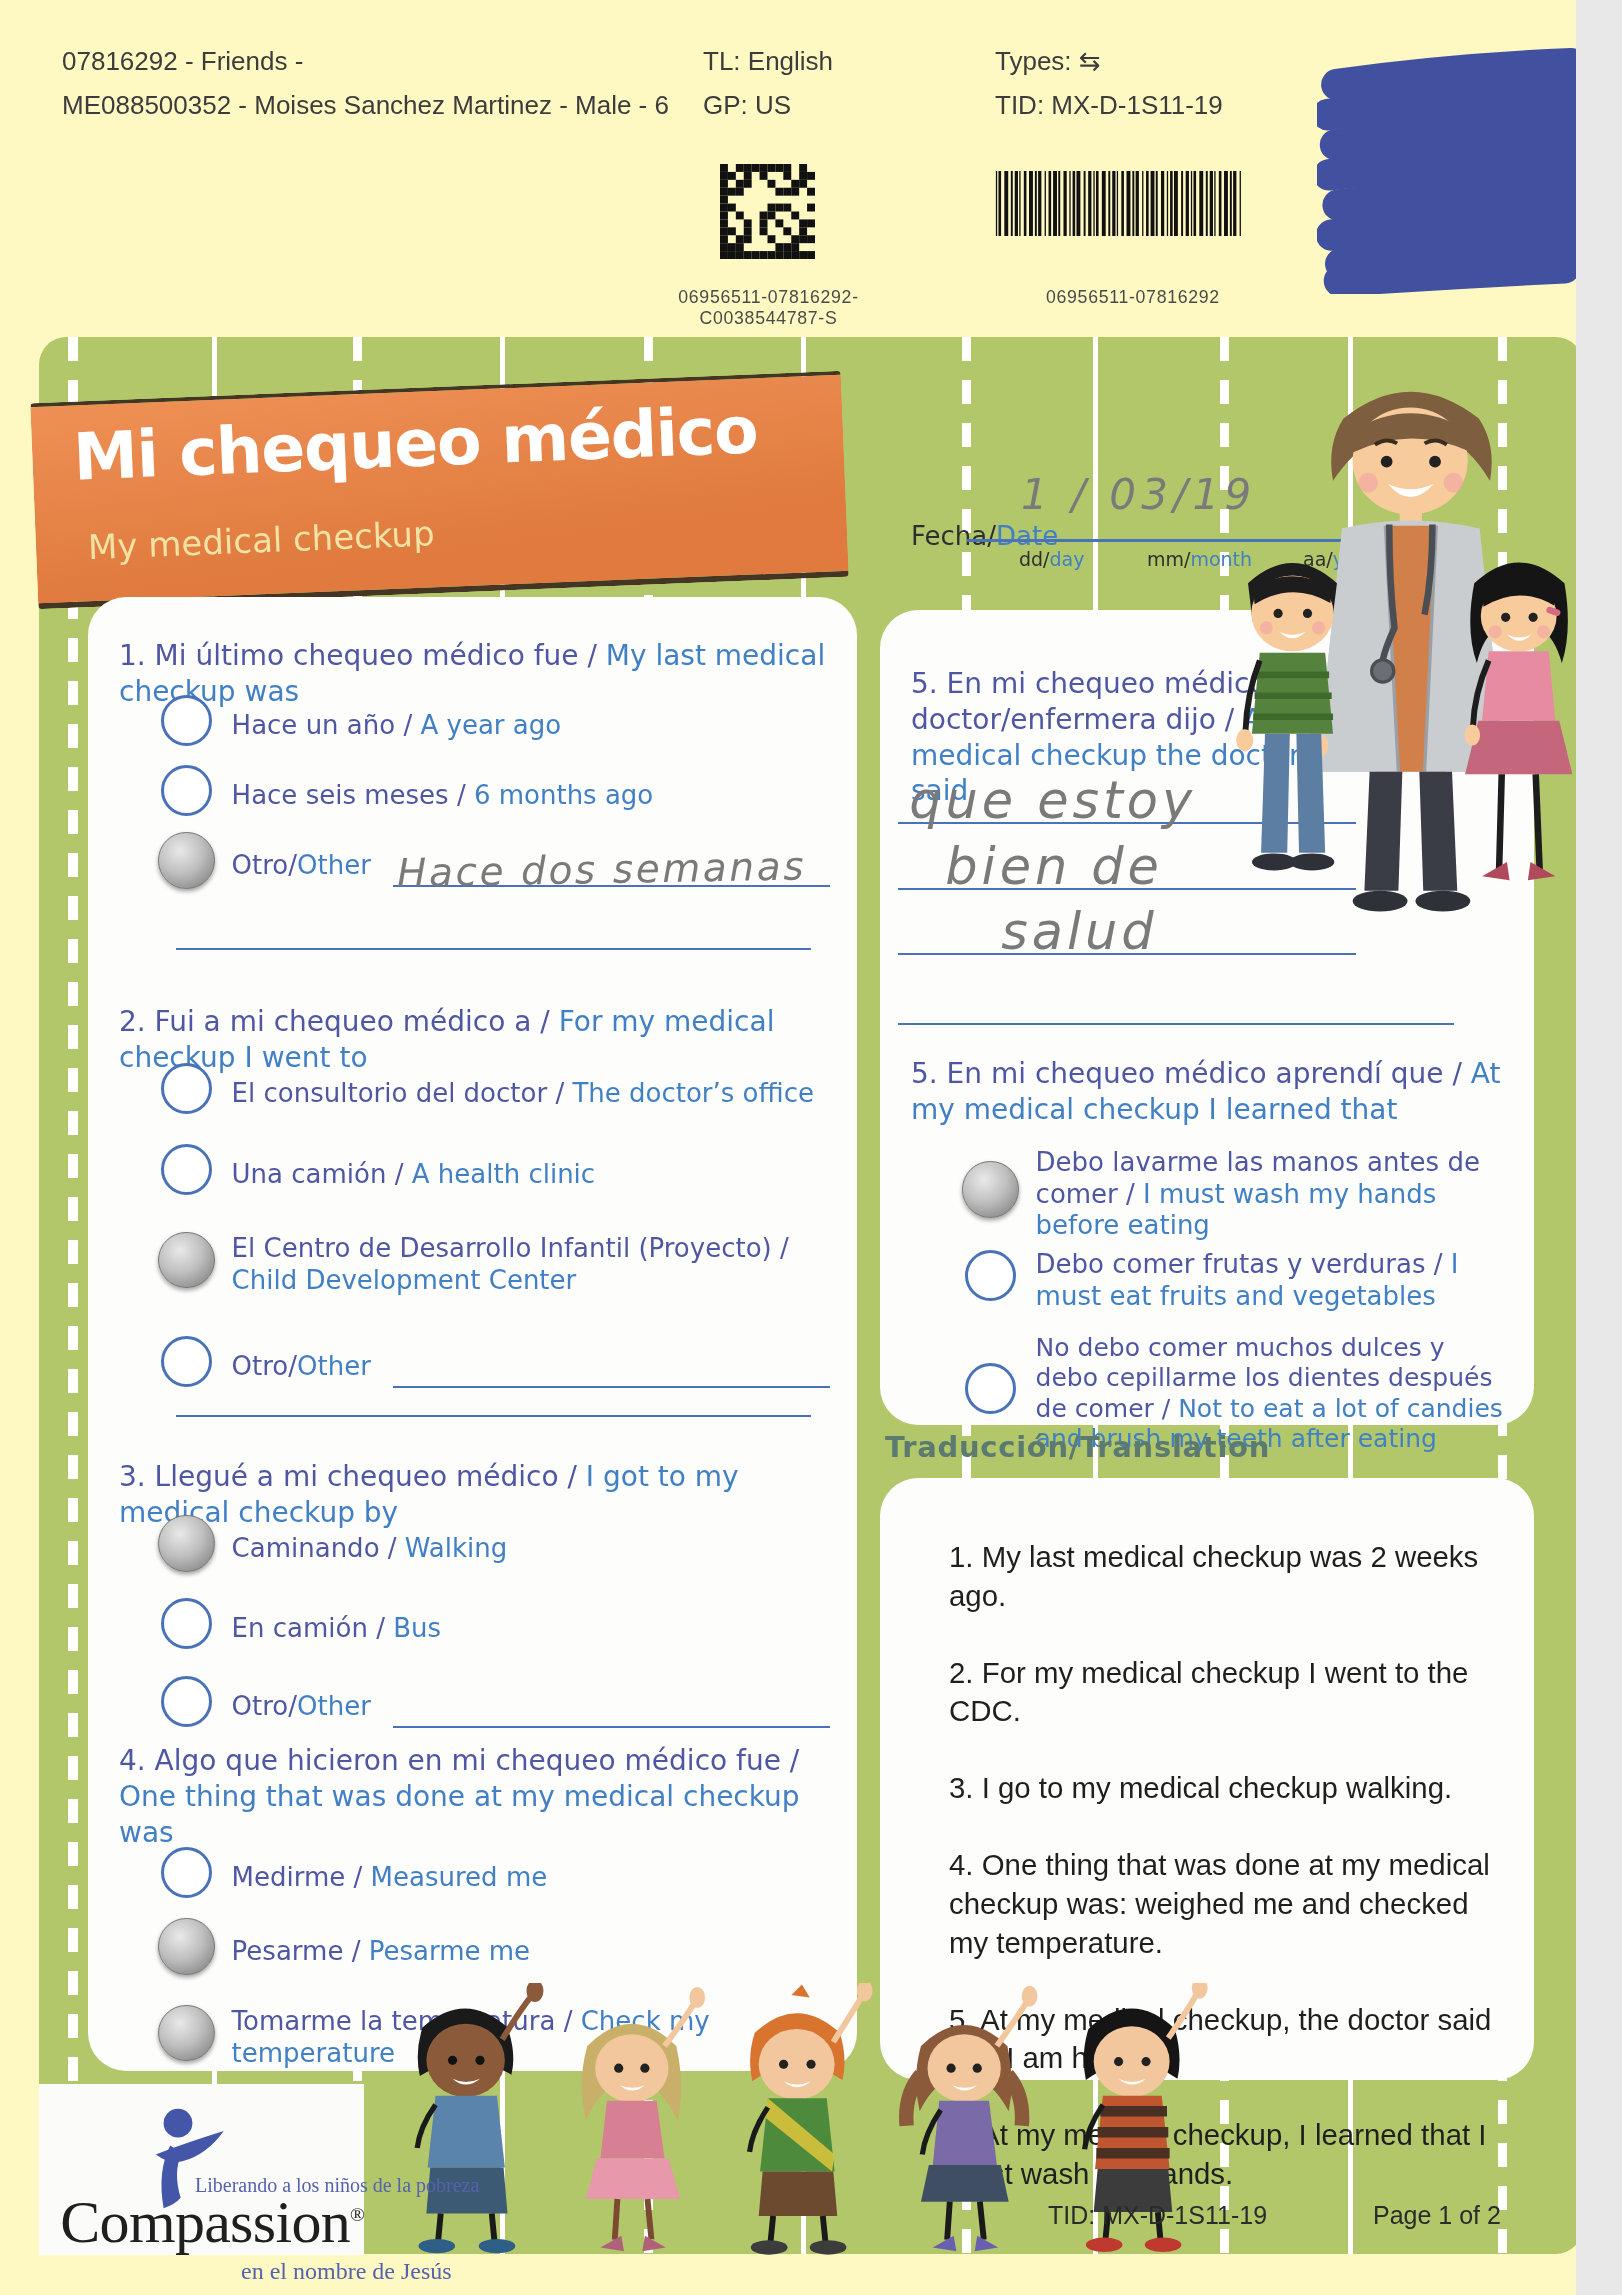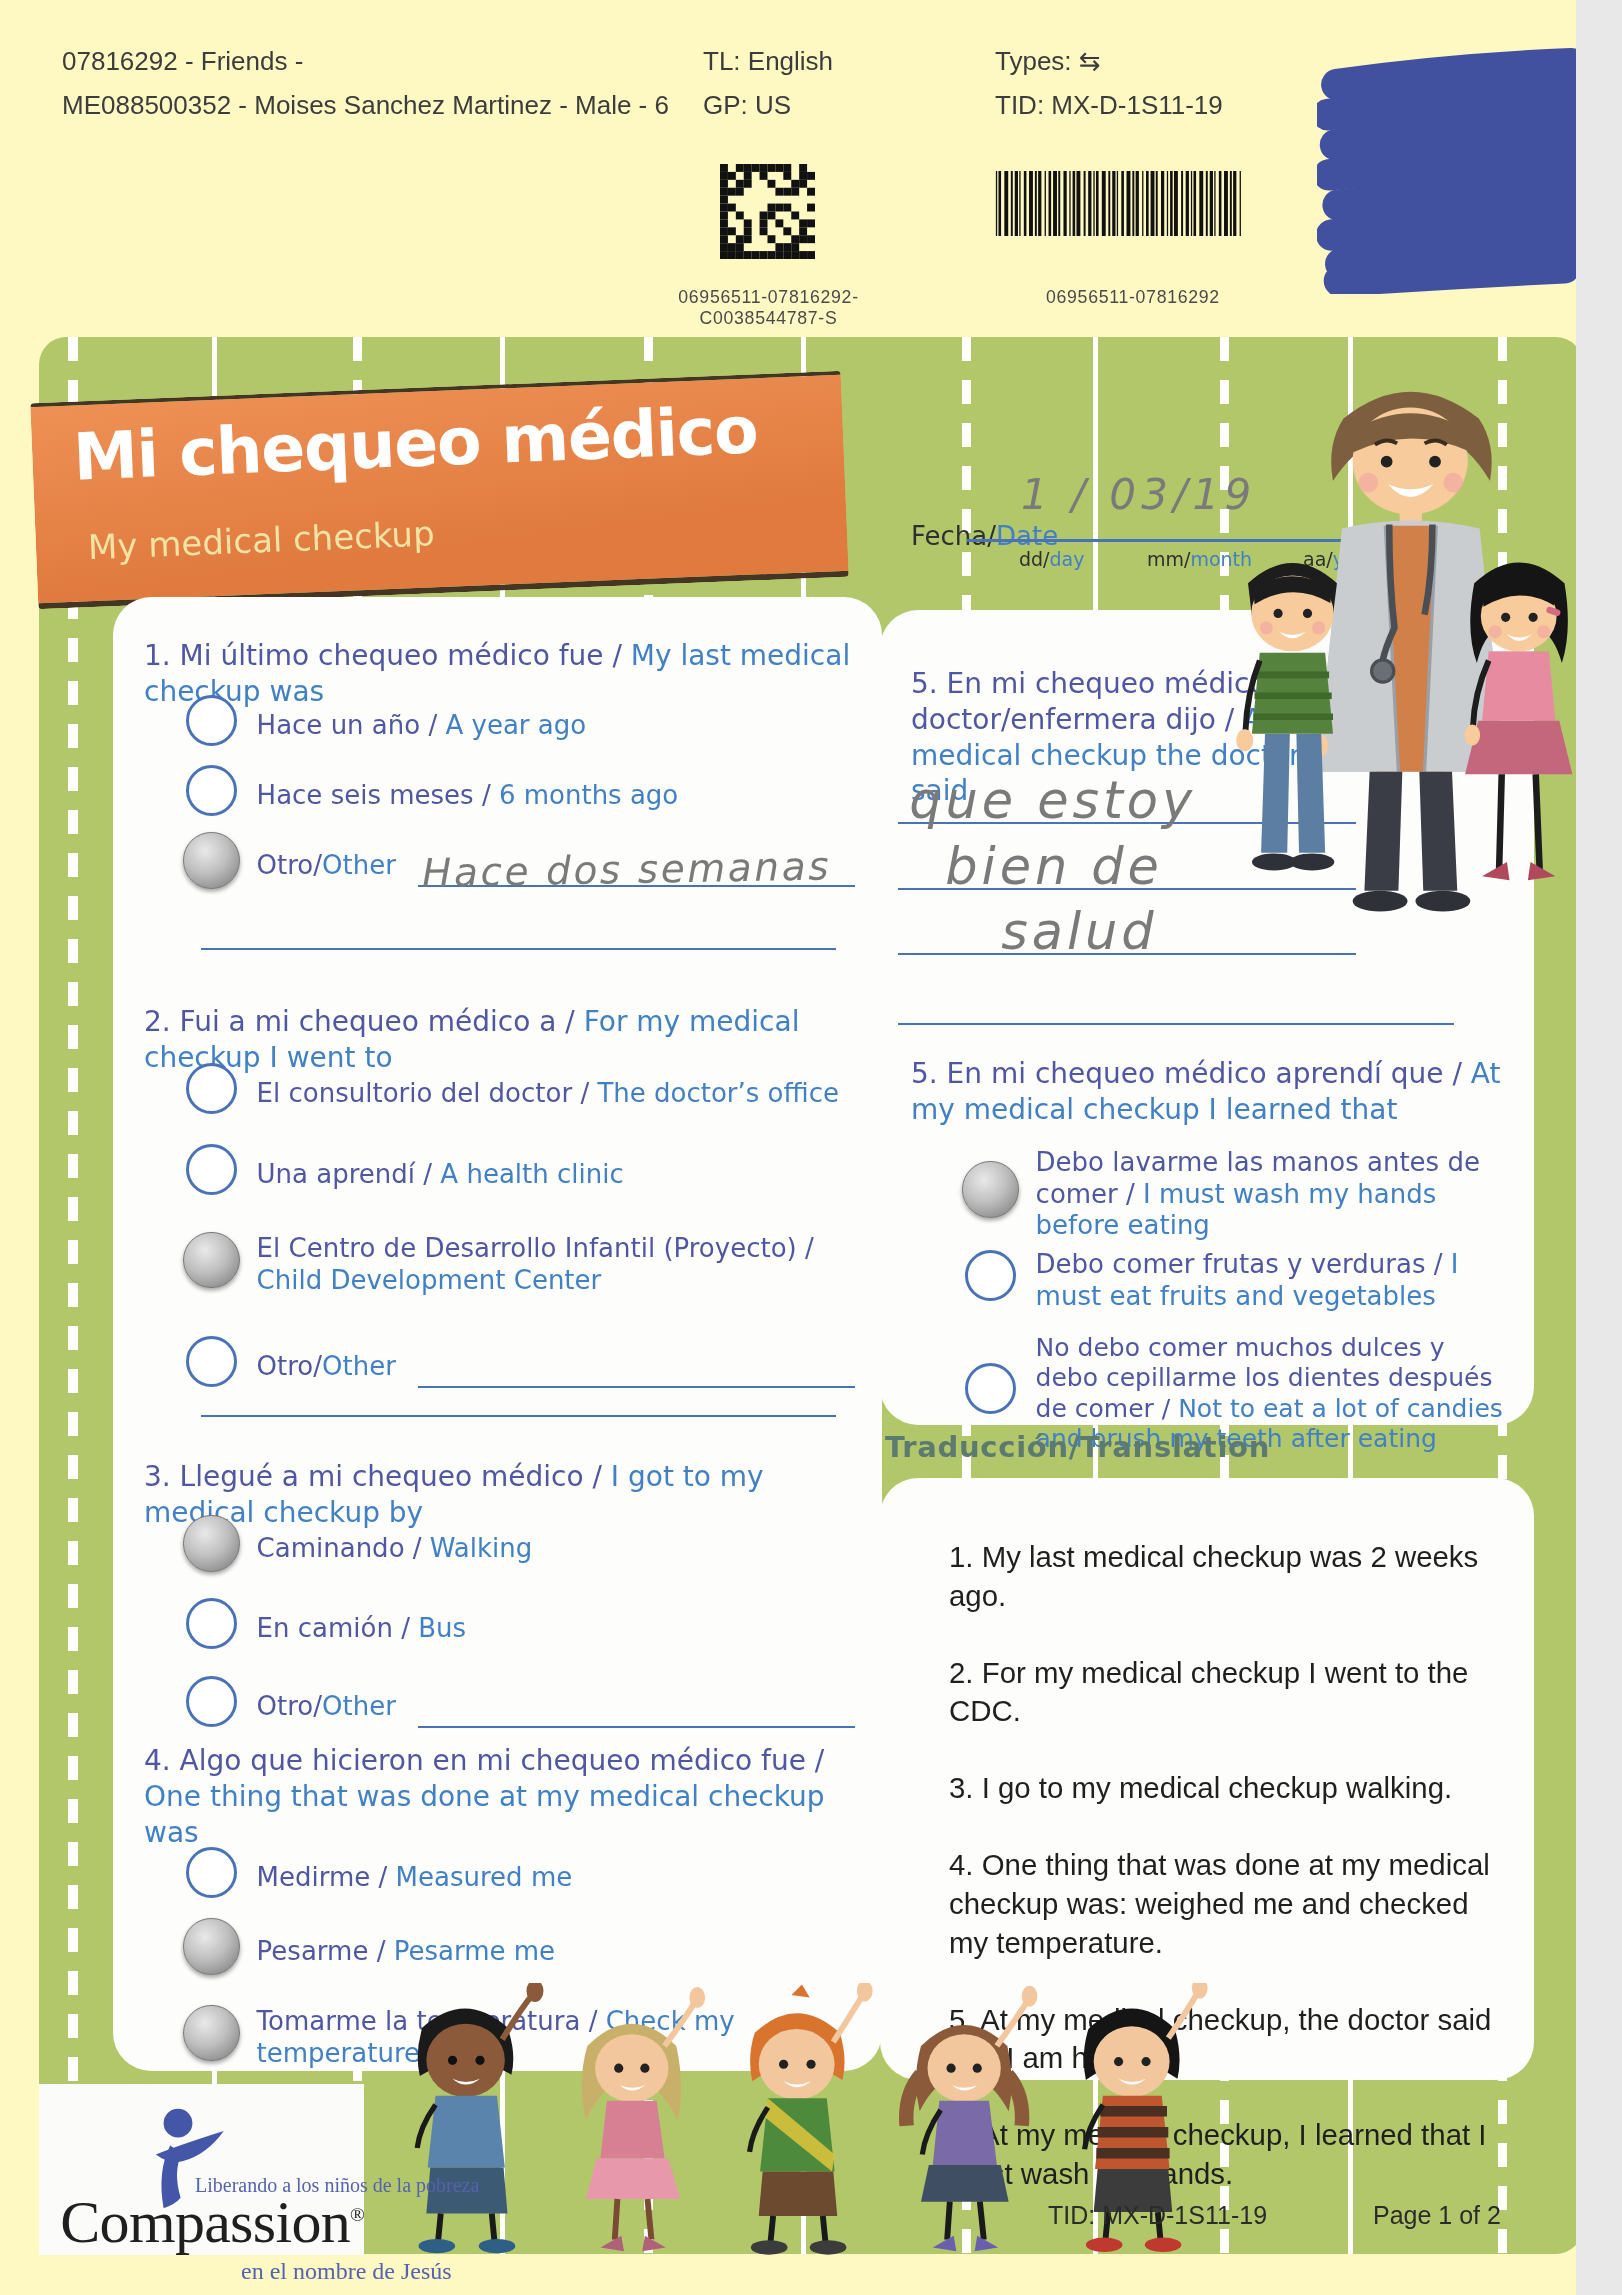--- a/index.html
+++ b/index.html
@@ -27,21 +27,21 @@
   .banner .s{position:absolute;left:52px;top:122px;font-size:34px;color:#f0e3a4;}
   
   .datewrap{position:absolute;left:911px;top:458px;width:471px;height:118px;}
   .datewrap .lbl{position:absolute;left:0;top:63px;font-size:26px;}
   .datewrap .val{position:absolute;left:110px;top:11.8px;font-size:42px;color:var(--pencil);font-style:italic;letter-spacing:5.2px;white-space:nowrap;}
   .datewrap .ul{position:absolute;left:56px;top:81px;width:386px;height:2.6px;background:var(--line);}
   .datewrap .sub{position:absolute;top:90px;font-size:19px;white-space:nowrap;margin-left:28px;}
   .es{color:var(--esblue);} .en{color:var(--enblue);} .dk{color:#2f2f2f;}
   
   .panel{position:absolute;background:#fdfdfc;border-radius:38px;}
-  #panelL{left:88px;top:597px;width:769px;height:1474px;margin-left:25px;}
+  #panelL{left:88px;top:597px;width:769px;height:1474px;}
   #panelR{left:880px;top:610px;width:654px;height:815px;}
   #panelT{left:880px;top:1478px;width:654px;height:602px;}
   .qh{position:absolute;left:31px;right:23.6px;font-size:28px;line-height:1.28;}
   .opt{position:absolute;left:73px;right:27.5px;display:flex;gap:19.6px;align-items:center;}
   .opt .lab{font-size:26px;line-height:1.22;padding-top:9.8px;}
   .rwrap{position:relative;width:51px;height:51px;flex:none;}
   .radio{box-sizing:border-box;width:51px;height:51px;border:3.3px solid var(--line);border-radius:50%;background:#fff;}
   .coin{position:absolute;inset:-2.6px;border-radius:50%;border:1.3px solid #767676;
         background:radial-gradient(circle at 38% 32%,#e9e9e9,#bfbfbf 45%,#909090 80%,#7b7b7b);
         box-shadow:0 2.6px 4.6px rgba(0,0,0,.35);}
@@ -295,21 +295,21 @@
     <div class="opt" style="top:466px">
       <div class="rwrap">
           <div class="radio"></div>
         </div>
       <div class="lab"><span class="es">El consultorio del doctor /</span> <span class="en">The doctor’s office</span></div>
     </div>
     <div class="opt" style="top:547px">
       <div class="rwrap">
           <div class="radio"></div>
         </div>
-      <div class="lab"><span class="es">Una aprendí /</span> <span class="en">A health clinic</span></div>
+      <div class="lab"><span class="es">Una camión /</span> <span class="en">A health clinic</span></div>
     </div>
     <div class="opt" style="top:626px">
       <div class="rwrap">
           <div class="radio"></div>
           <div class="coin"></div>
         </div>
       <div class="lab"><span class="es">El Centro de Desarrollo Infantil (Proyecto) /</span> <span class="en">Child Development Center</span></div>
     </div>
     <div class="opt" style="top:738px">
       <div class="rwrap">

